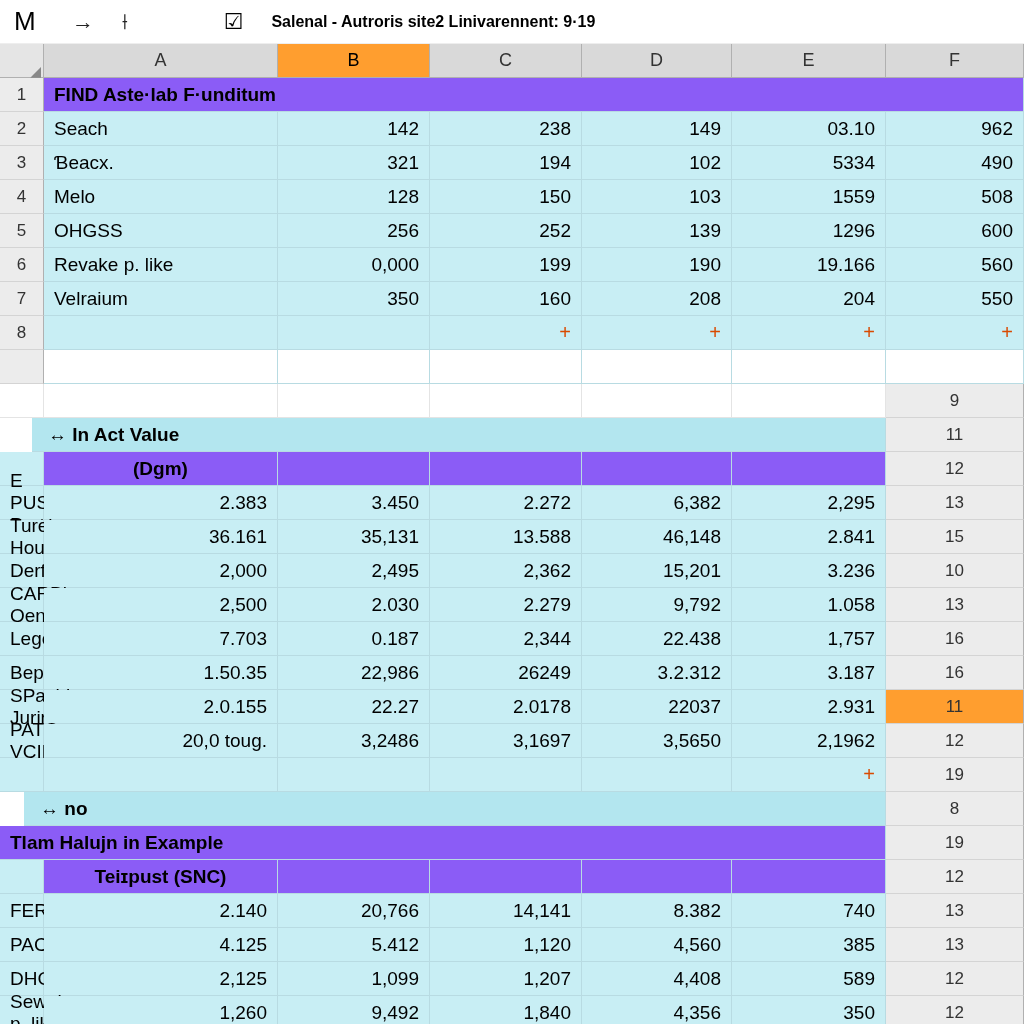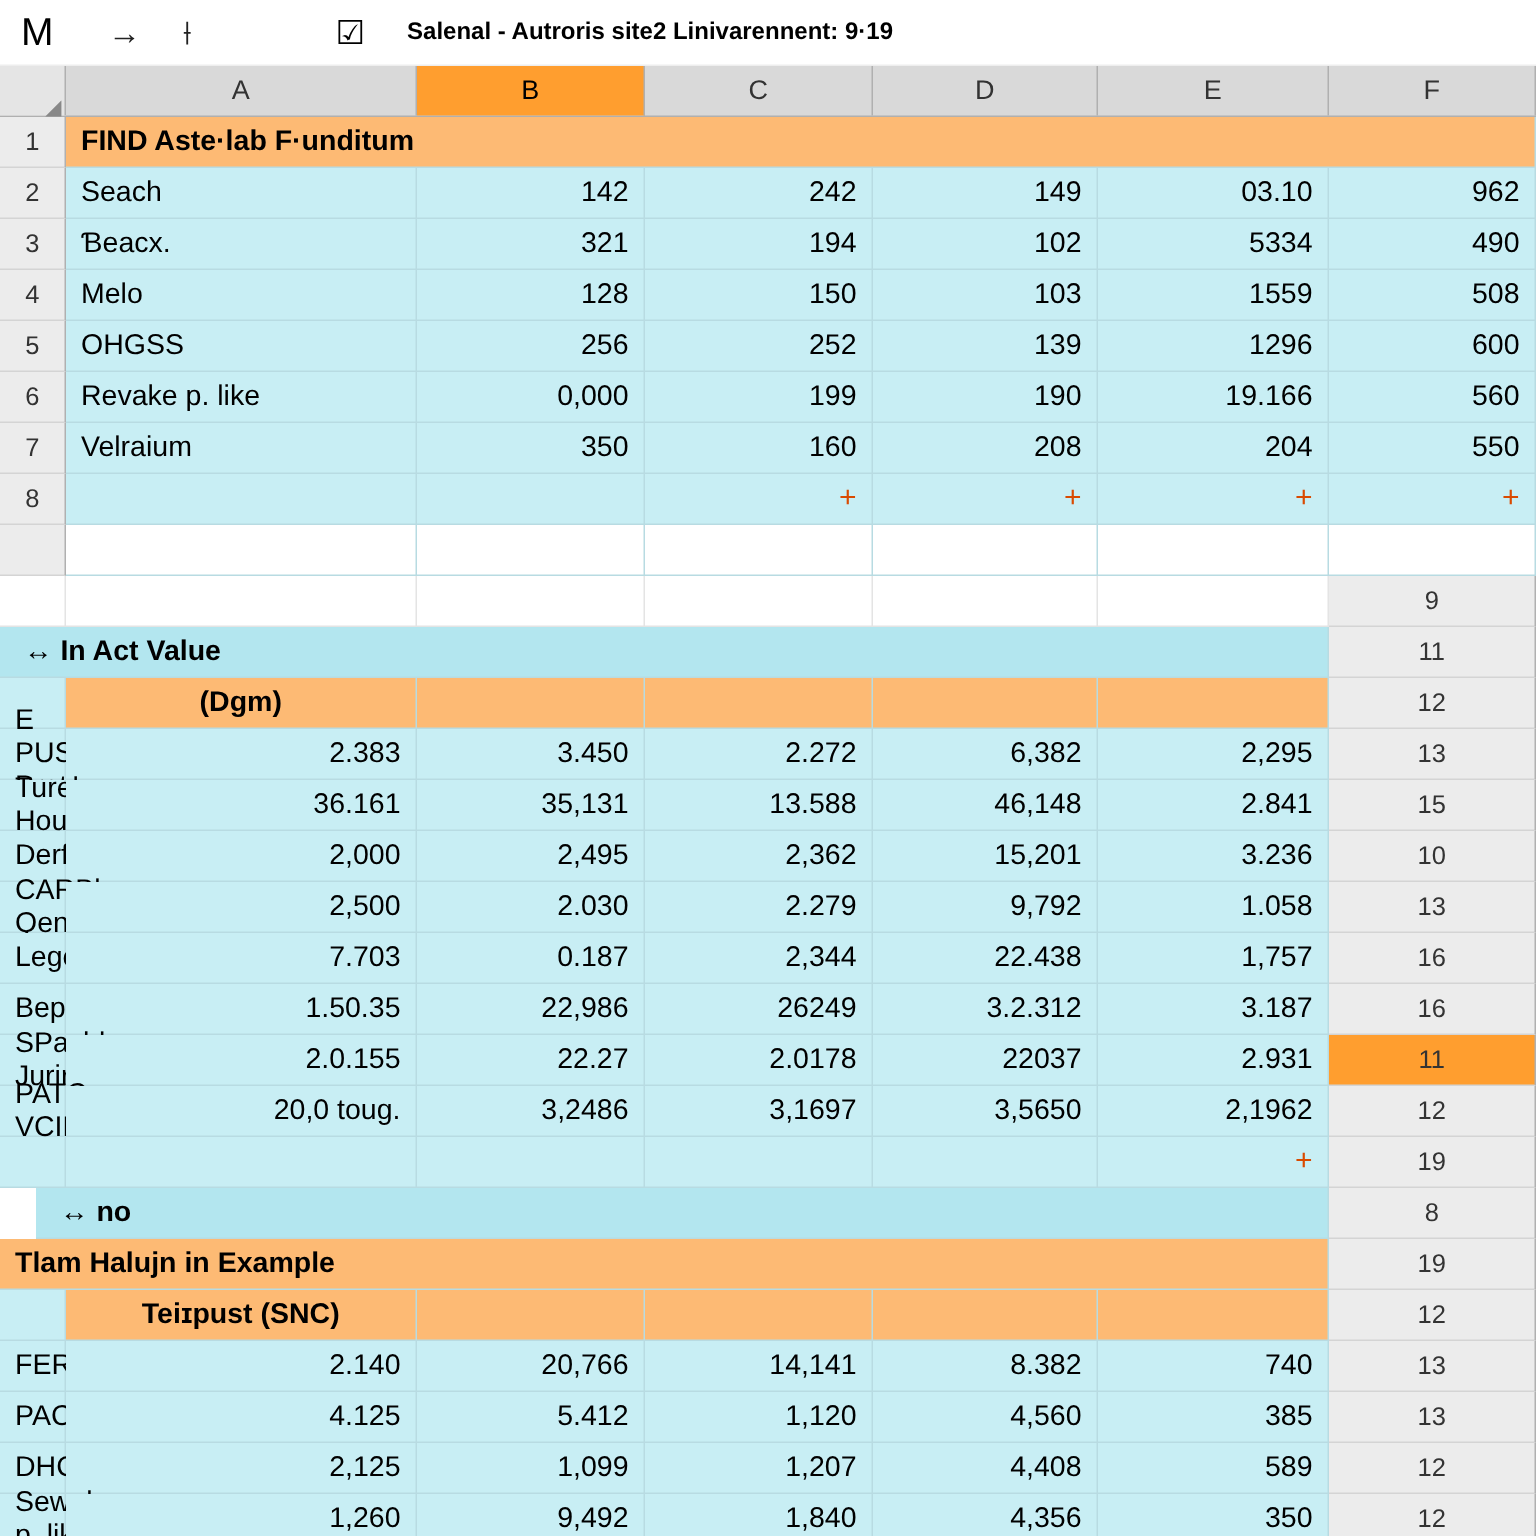--- a/index.html
+++ b/index.html
@@ -78,21 +78,21 @@
   .cell {
     border-right: 1px solid #b8dbe2;
     border-bottom: 1px solid #b8dbe2;
     display: flex;
     align-items: center;
     padding: 0 10px;
     font-size: 19px;
     background: #c8eef4;
   }
   .cell.num { justify-content: flex-end; }
-  .cell.hdr { font-weight: 700; background: #fdba74; }
+  .cell.hdr { font-weight: 700; background: #8b5cf6; }
   .cell.sub { font-weight: 600; background: #b3e6ef; }
   .cell.center { justify-content: center; text-align: right; }
   .cell.plus { justify-content: flex-end; color: #d94a00; font-size: 20px; }
   .arrowbi { color: #666; margin-right: 6px; font-size: 18px; }
 </style>
 </head>
 <body>
 
 <div class="titlebar">
   <span class="m-label">M</span>
@@ -112,21 +112,21 @@
   <div>E</div>
   <div>F</div>
 </div>
 
 <div class="sheet" id="sheet">
     <div class="rh">1</div>
     <div class="cell hdr" style="grid-column: span 6;">FIND Aste·lab F·unditum</div>
     <div class="rh">2</div>
     <div class="cell ">Seach</div>
     <div class="cell num">142</div>
-    <div class="cell num">242</div>
+    <div class="cell num">238</div>
     <div class="cell num">149</div>
     <div class="cell num">03.10</div>
     <div class="cell num">962</div>
     <div class="rh">3</div>
     <div class="cell ">Ɓeacx.</div>
     <div class="cell num">321</div>
     <div class="cell num">194</div>
     <div class="cell num">102</div>
     <div class="cell num">5334</div>
     <div class="cell num">490</div>
@@ -172,21 +172,21 @@
     <div class="cell" style="background: rgb(255, 255, 255);"></div>
     <div class="cell" style="background: rgb(255, 255, 255);"></div>
     <div class="cell" style="background: rgb(255, 255, 255);"></div>
     <div class="cell " style="background: rgb(255, 255, 255); border-color: rgb(228, 228, 228);"></div>
     <div class="cell " style="background: rgb(255, 255, 255); border-color: rgb(228, 228, 228);"></div>
     <div class="cell " style="background: rgb(255, 255, 255); border-color: rgb(228, 228, 228);"></div>
     <div class="cell " style="background: rgb(255, 255, 255); border-color: rgb(228, 228, 228);"></div>
     <div class="cell " style="background: rgb(255, 255, 255); border-color: rgb(228, 228, 228);"></div>
     <div class="cell " style="background: rgb(255, 255, 255); border-color: rgb(228, 228, 228);"></div>
     <div class="rh">9</div>
-    <div class="cell sub" style="grid-column: span 6;"><span class="arrowbi"></span>↔ In Act Value</div>
+    <div class="cell sub" style="grid-column: span 6; margin-left: 32px;"><span class="arrowbi"></span>↔ In Act Value</div>
     <div class="rh">11</div>
     <div class="cell "></div>
     <div class="cell hdr center">(Dgm)</div>
     <div class="cell hdr"></div>
     <div class="cell hdr"></div>
     <div class="cell hdr"></div>
     <div class="cell hdr"></div>
     <div class="rh">12</div>
     <div class="cell ">E PUS Prot</div>
     <div class="cell num">2.383</div>

